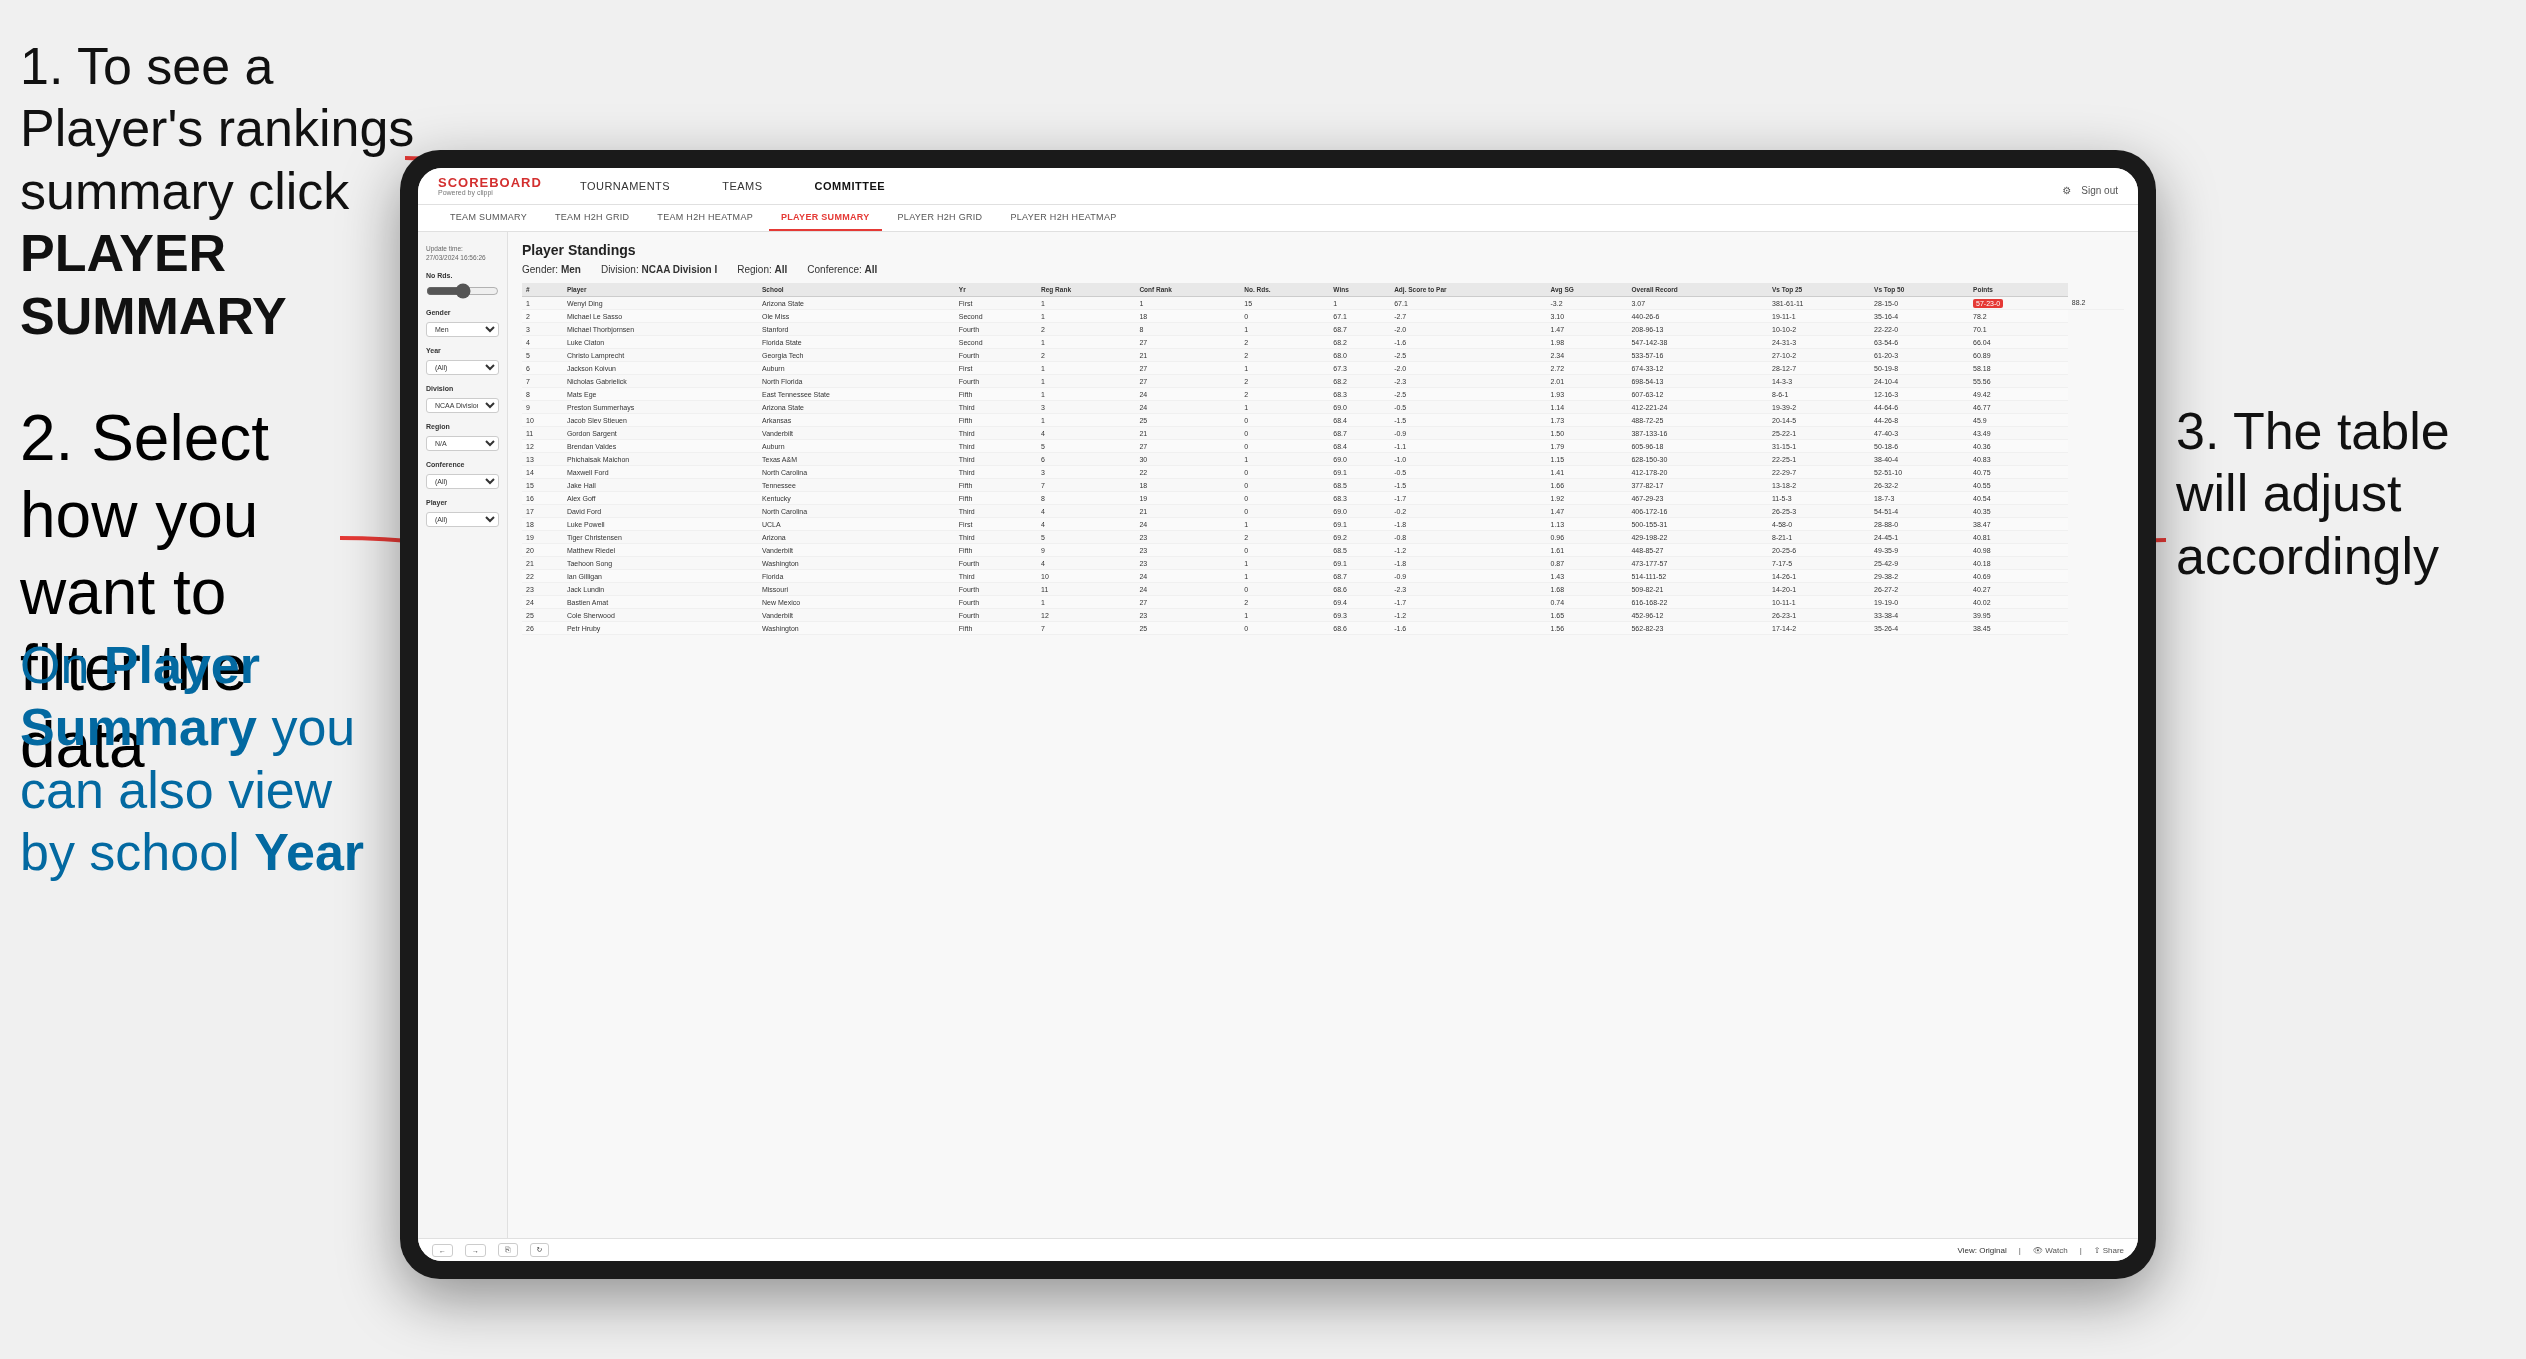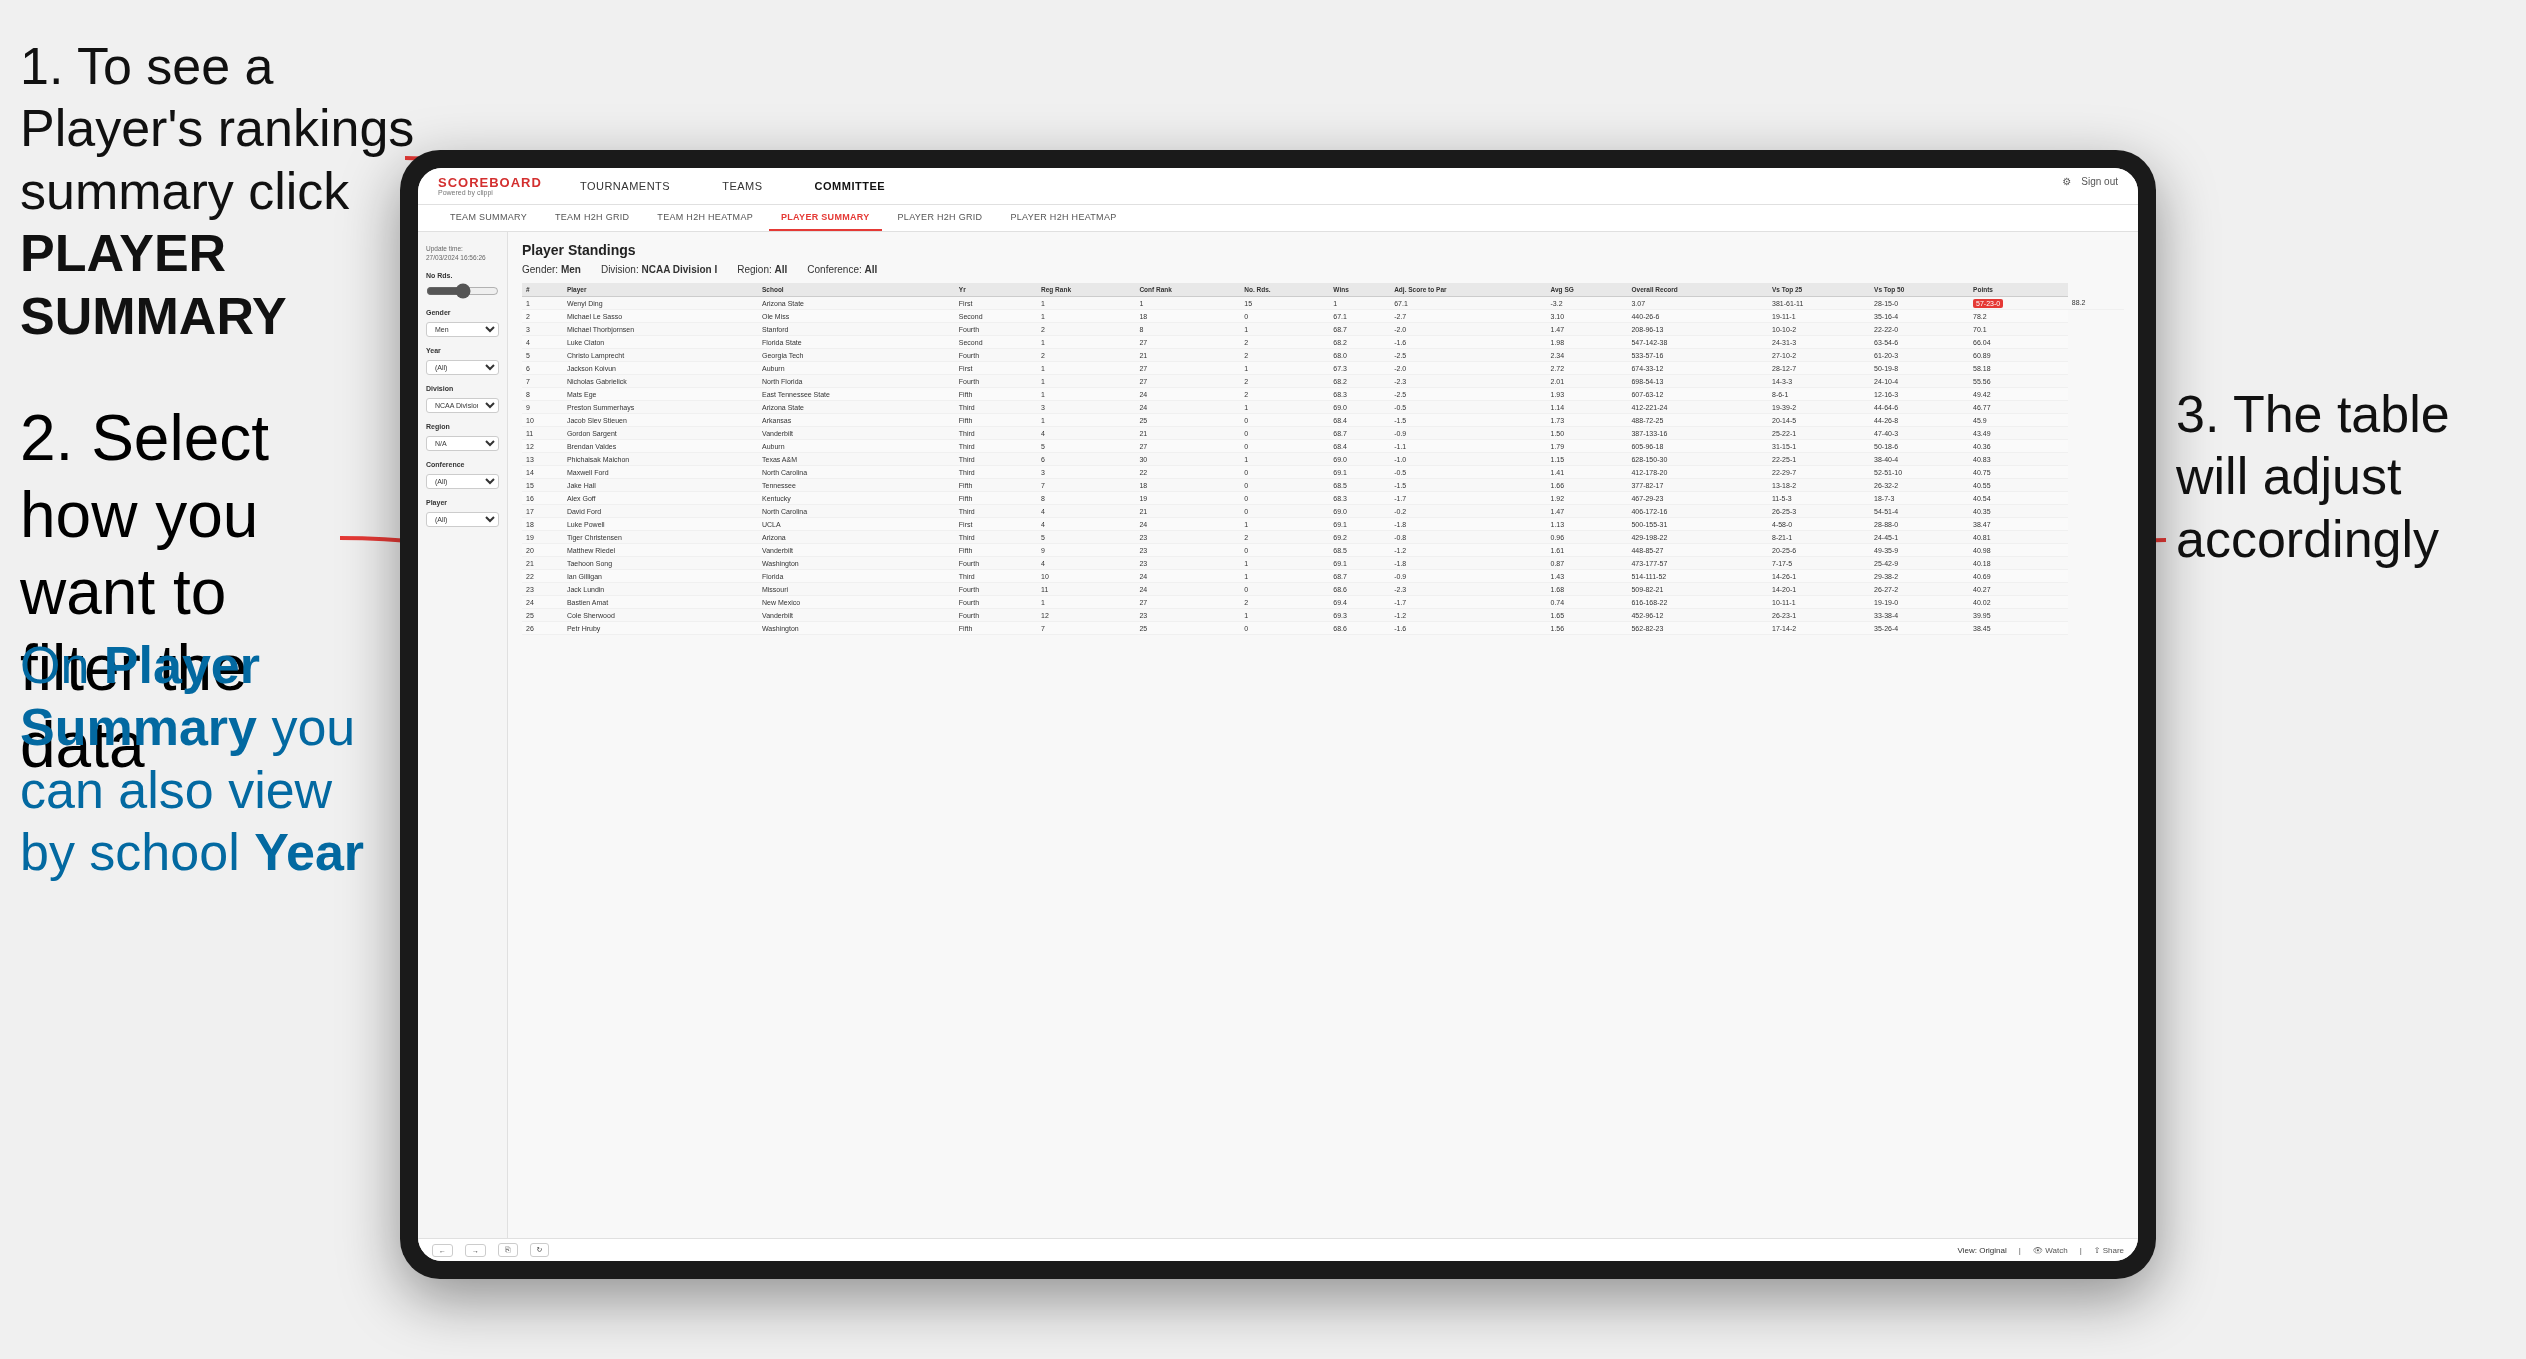--- a/index.html
+++ b/index.html
@@ -39,21 +39,21 @@
       top: 634px;
       left: 20px;
       width: 350px;
       font-size: 52px;
       line-height: 1.2;
       color: #0369a1;
     }
 
     .instruction-3 {
       position: absolute;
-      top: 383px;
+      top: 400px;
       right: 30px;
       width: 320px;
       font-size: 52px;
       line-height: 1.2;
       color: #111;
       text-align: left;
     }
 
     
     .tablet {
@@ -74,21 +74,21 @@
       width: 100%;
       height: 100%;
       overflow: hidden;
       display: flex;
       flex-direction: column;
     }
 
     
     .app-header {
       display: flex;
-      align-items: flex-start;
+      align-items: flex-end;
       padding: 8px 20px;
       border-bottom: 1px solid #e0e0e0;
       background: #fff;
       gap: 30px;
     }
 
     .logo-area {
       display: flex;
       flex-direction: column;
       line-height: 1;

